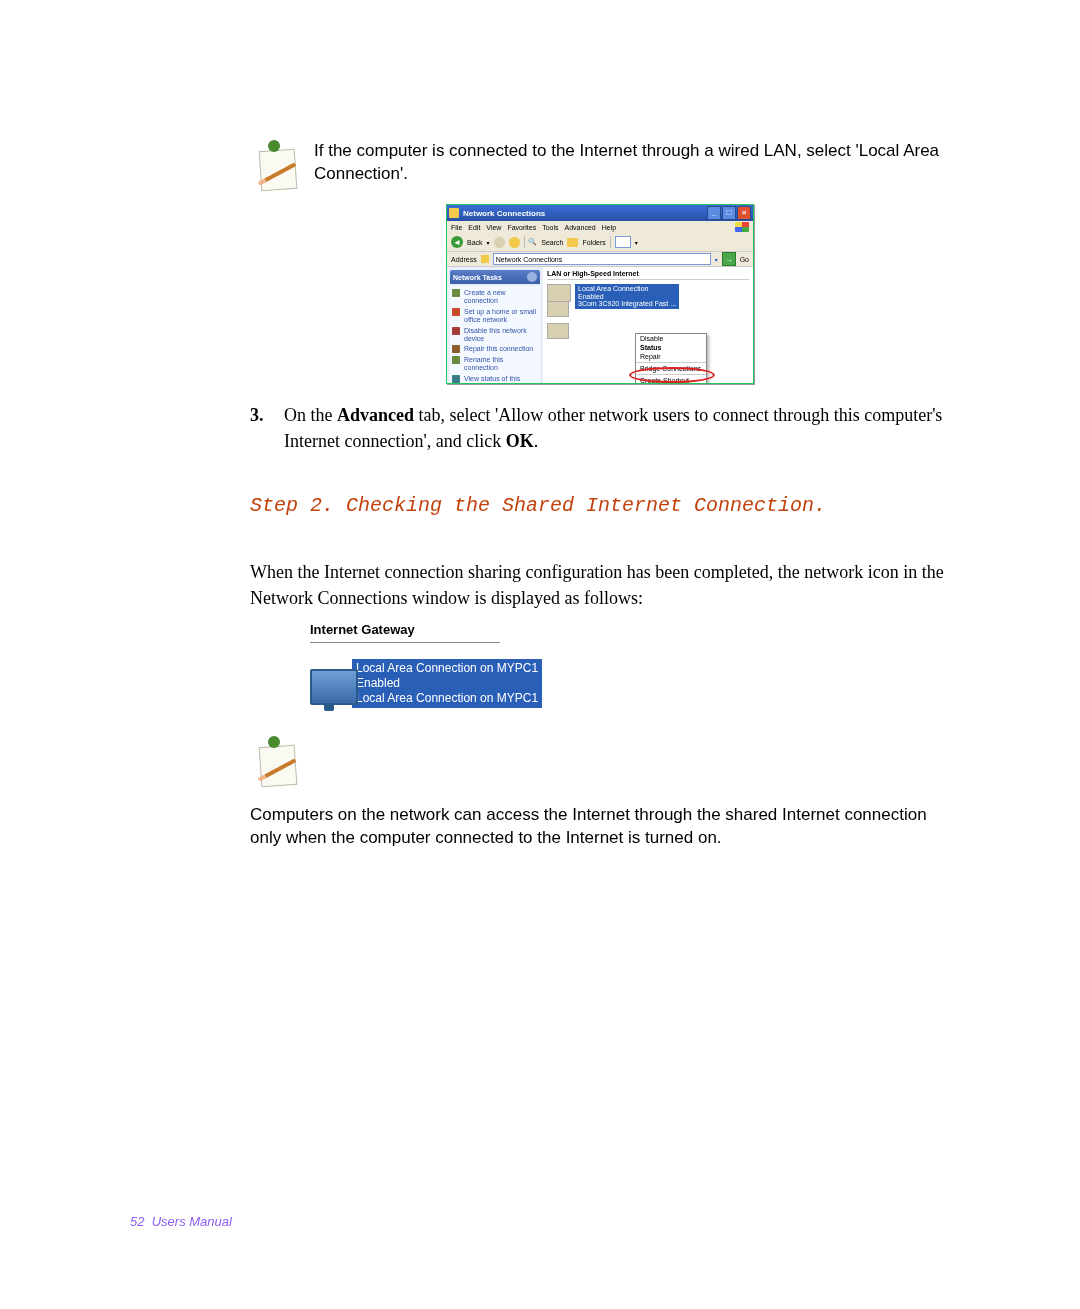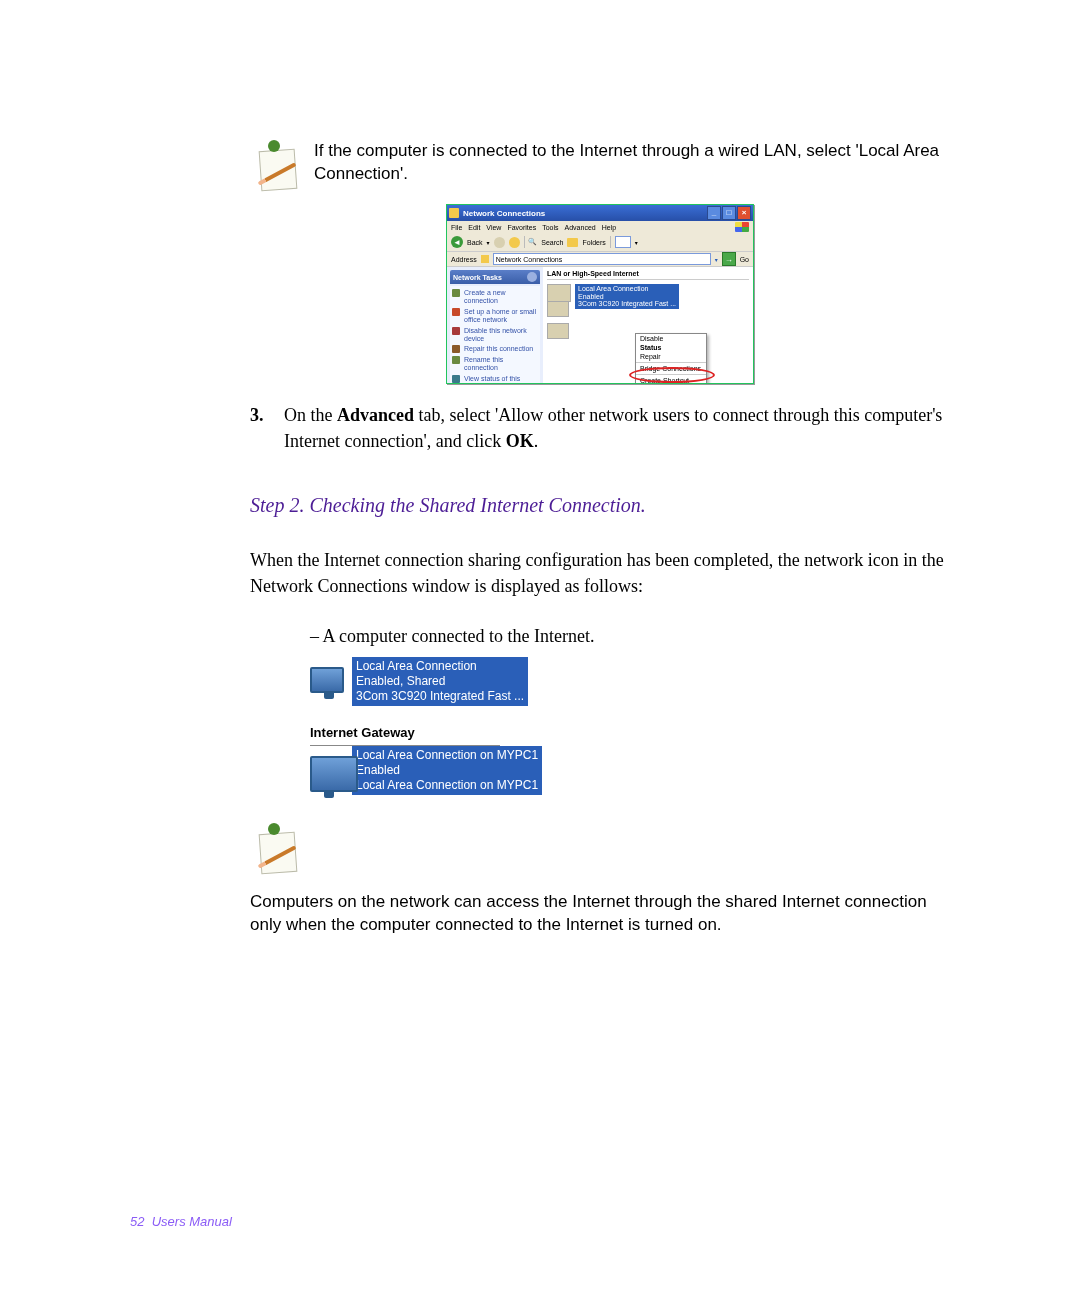--- a/index.html
+++ b/index.html
@@ -186,25 +186,25 @@
   .step3 {
     display:flex;
     font-family: "Times New Roman", serif;
     font-size: 18px;
     line-height:1.45;
     margin-bottom: 40px;
   }
   .step3 .num { width:34px; flex:none; font-weight:bold; }
 
   .h2 {
-    font-family: Liberation Serif, serif;
+    font-family: Liberation Mono, monospace;
     font-style: italic;
-    color: #4c1d95;
+    color: #c2410c;
     font-size: 20px;
-    margin: 0 0 30px 0;
+    margin: 0 0 42px 0;
   }
 
   .body-serif {
     font-family: "Times New Roman", serif;
     font-size: 18px;
     line-height:1.45;
   }
   .body-serif p { margin: 0 0 10px 0; }
 
   .indent-block { margin-left: 60px; margin-top:24px; margin-bottom:18px; }
@@ -356,38 +356,24 @@
     <div>
       <span>On the </span><b>Advanced</b><span> tab, select 'Allow other network users to connect through this computer's Internet connection', and click </span><b>OK</b><span>.</span>
     </div>
   </div>
 
   <div class="h2">Step 2. Checking the Shared Internet Connection.</div>
 
   <div class="body-serif">
     <p>When the Internet connection sharing configuration has been completed, the network icon in the Network Connections window is displayed as follows:</p>
 
-    <div class="indent-block">
-      <div class="dash-line">– A computer connected to the Internet.</div>
-      <div class="lac-icon">
-        <div class="monitor">
-            <div class="screen"></div>
-            <div class="stand"></div>
-          </div>
-        <div class="lac-text">
-          <div>Local Area Connection</div>
-          <div>Enabled, Shared</div>
-          <div>3Com 3C920 Integrated Fast ...</div>
-        </div>
-      </div>
-    </div>
 
     <div class="indent-block" style="margin-top:10px;">
       <div class="gateway-title">Internet Gateway</div>
-      <div class="lac-icon" style="margin-top:0;">
+      <div class="lac-icon" style="margin-top:16px;">
         <div class="monitor big">
             <div class="screen"></div>
             <div class="stand"></div>
           </div>
         <div class="lac-text">
           <div>Local Area Connection on MYPC1</div>
           <div>Enabled</div>
           <div>Local Area Connection on MYPC1</div>
         </div>
       </div>

